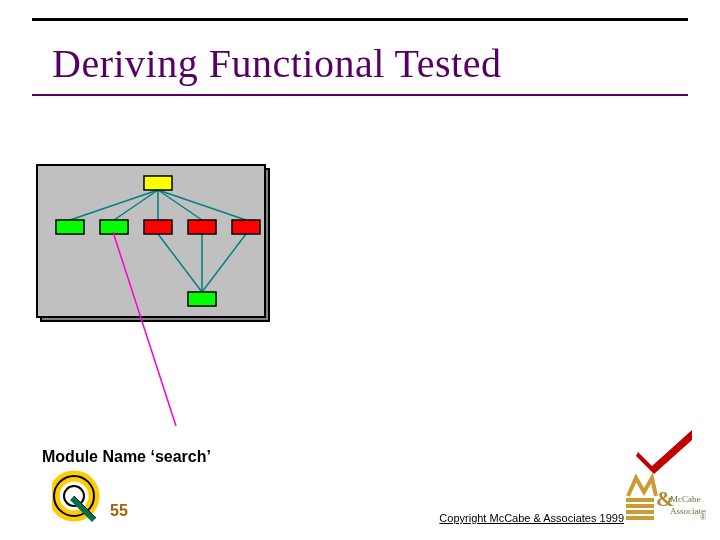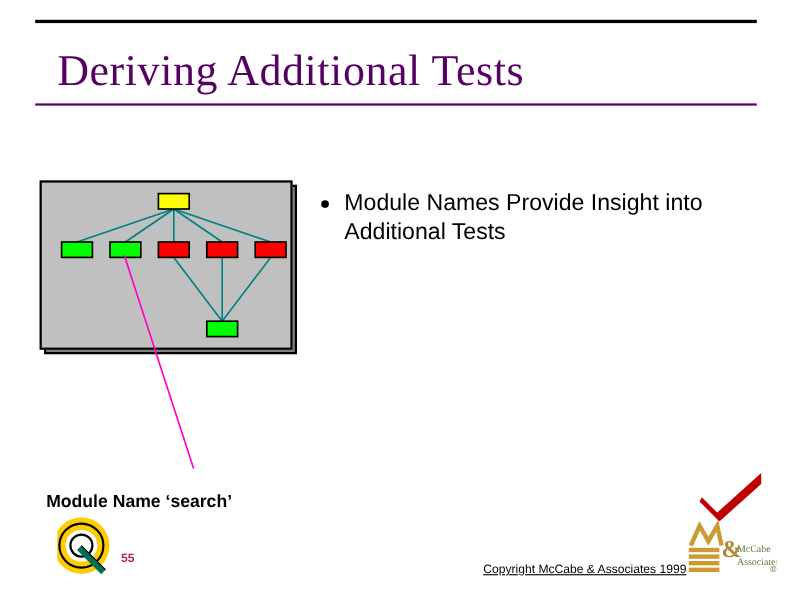--- a/index.html
+++ b/index.html
@@ -117,23 +117,23 @@
     position: absolute;
     left: 52px;
     top: 470px;
     width: 48px;
     height: 52px;
   }
   .slide-number {
     position: absolute;
     left: 110px;
     top: 502px;
-    font-size: 11px;
+    font-size: 16px;
     font-weight: bold;
-    color: #be185d;
+    color: #a16207;
   }
   .copyright {
     position: absolute;
     right: 96px;
     bottom: 16px;
     font-size: 11px;
     color: #000;
     text-decoration: underline;
   }
   .mc-logo {
@@ -149,21 +149,21 @@
     top: 426px;
     width: 62px;
     height: 48px;
   }
 </style>
 </head>
 <body>
 
 <div class="hr-top"></div>
 
-<div class="title">Deriving Additional Tests</div>
+<div class="title">Deriving Functional Tested</div>
 <div class="title-underline"></div>
 
 <div class="diagram-wrap">
   <div class="diagram-shadow"></div>
   <div class="diagram">
     <svg id="diagram-svg">
         <line x1="120" y1="24" x2="32" y2="54" stroke="#008080" stroke-width="1.5"></line>
         <line x1="120" y1="24" x2="76" y2="54" stroke="#008080" stroke-width="1.5"></line>
         <line x1="120" y1="24" x2="120" y2="54" stroke="#008080" stroke-width="1.5"></line>
         <line x1="120" y1="24" x2="164" y2="54" stroke="#008080" stroke-width="1.5"></line>
@@ -180,24 +180,20 @@
         <rect x="150" y="126" width="28" height="14" fill="#00ff00" stroke="#000" stroke-width="1.5"></rect>
       </svg>
   </div>
 </div>
 
 <svg class="annotation-line" style="left:0; top:0; width:720px; height:540px; position:absolute;">
   <line x1="113" y1="232" x2="176" y2="426" stroke="#ff00c8" stroke-width="1.5"></line>
 </svg>
 
 <div class="bullets">
-  <div class="bullet-row">
-    <div class="bullet-dot"></div>
-    <div class="bullet-text">Module Names Provide Insight into Additional Tests</div>
-  </div>
 </div>
 
 <div class="module-name-label">Module Name ‘search’</div>
 
 <div class="checkmark">
   <svg viewBox="0 0 62 48">
     <path d="M4 26 L18 40 L58 4 L58 14 L20 48 L2 30 Z" fill="#c00000"></path>
   </svg>
 </div>
 

